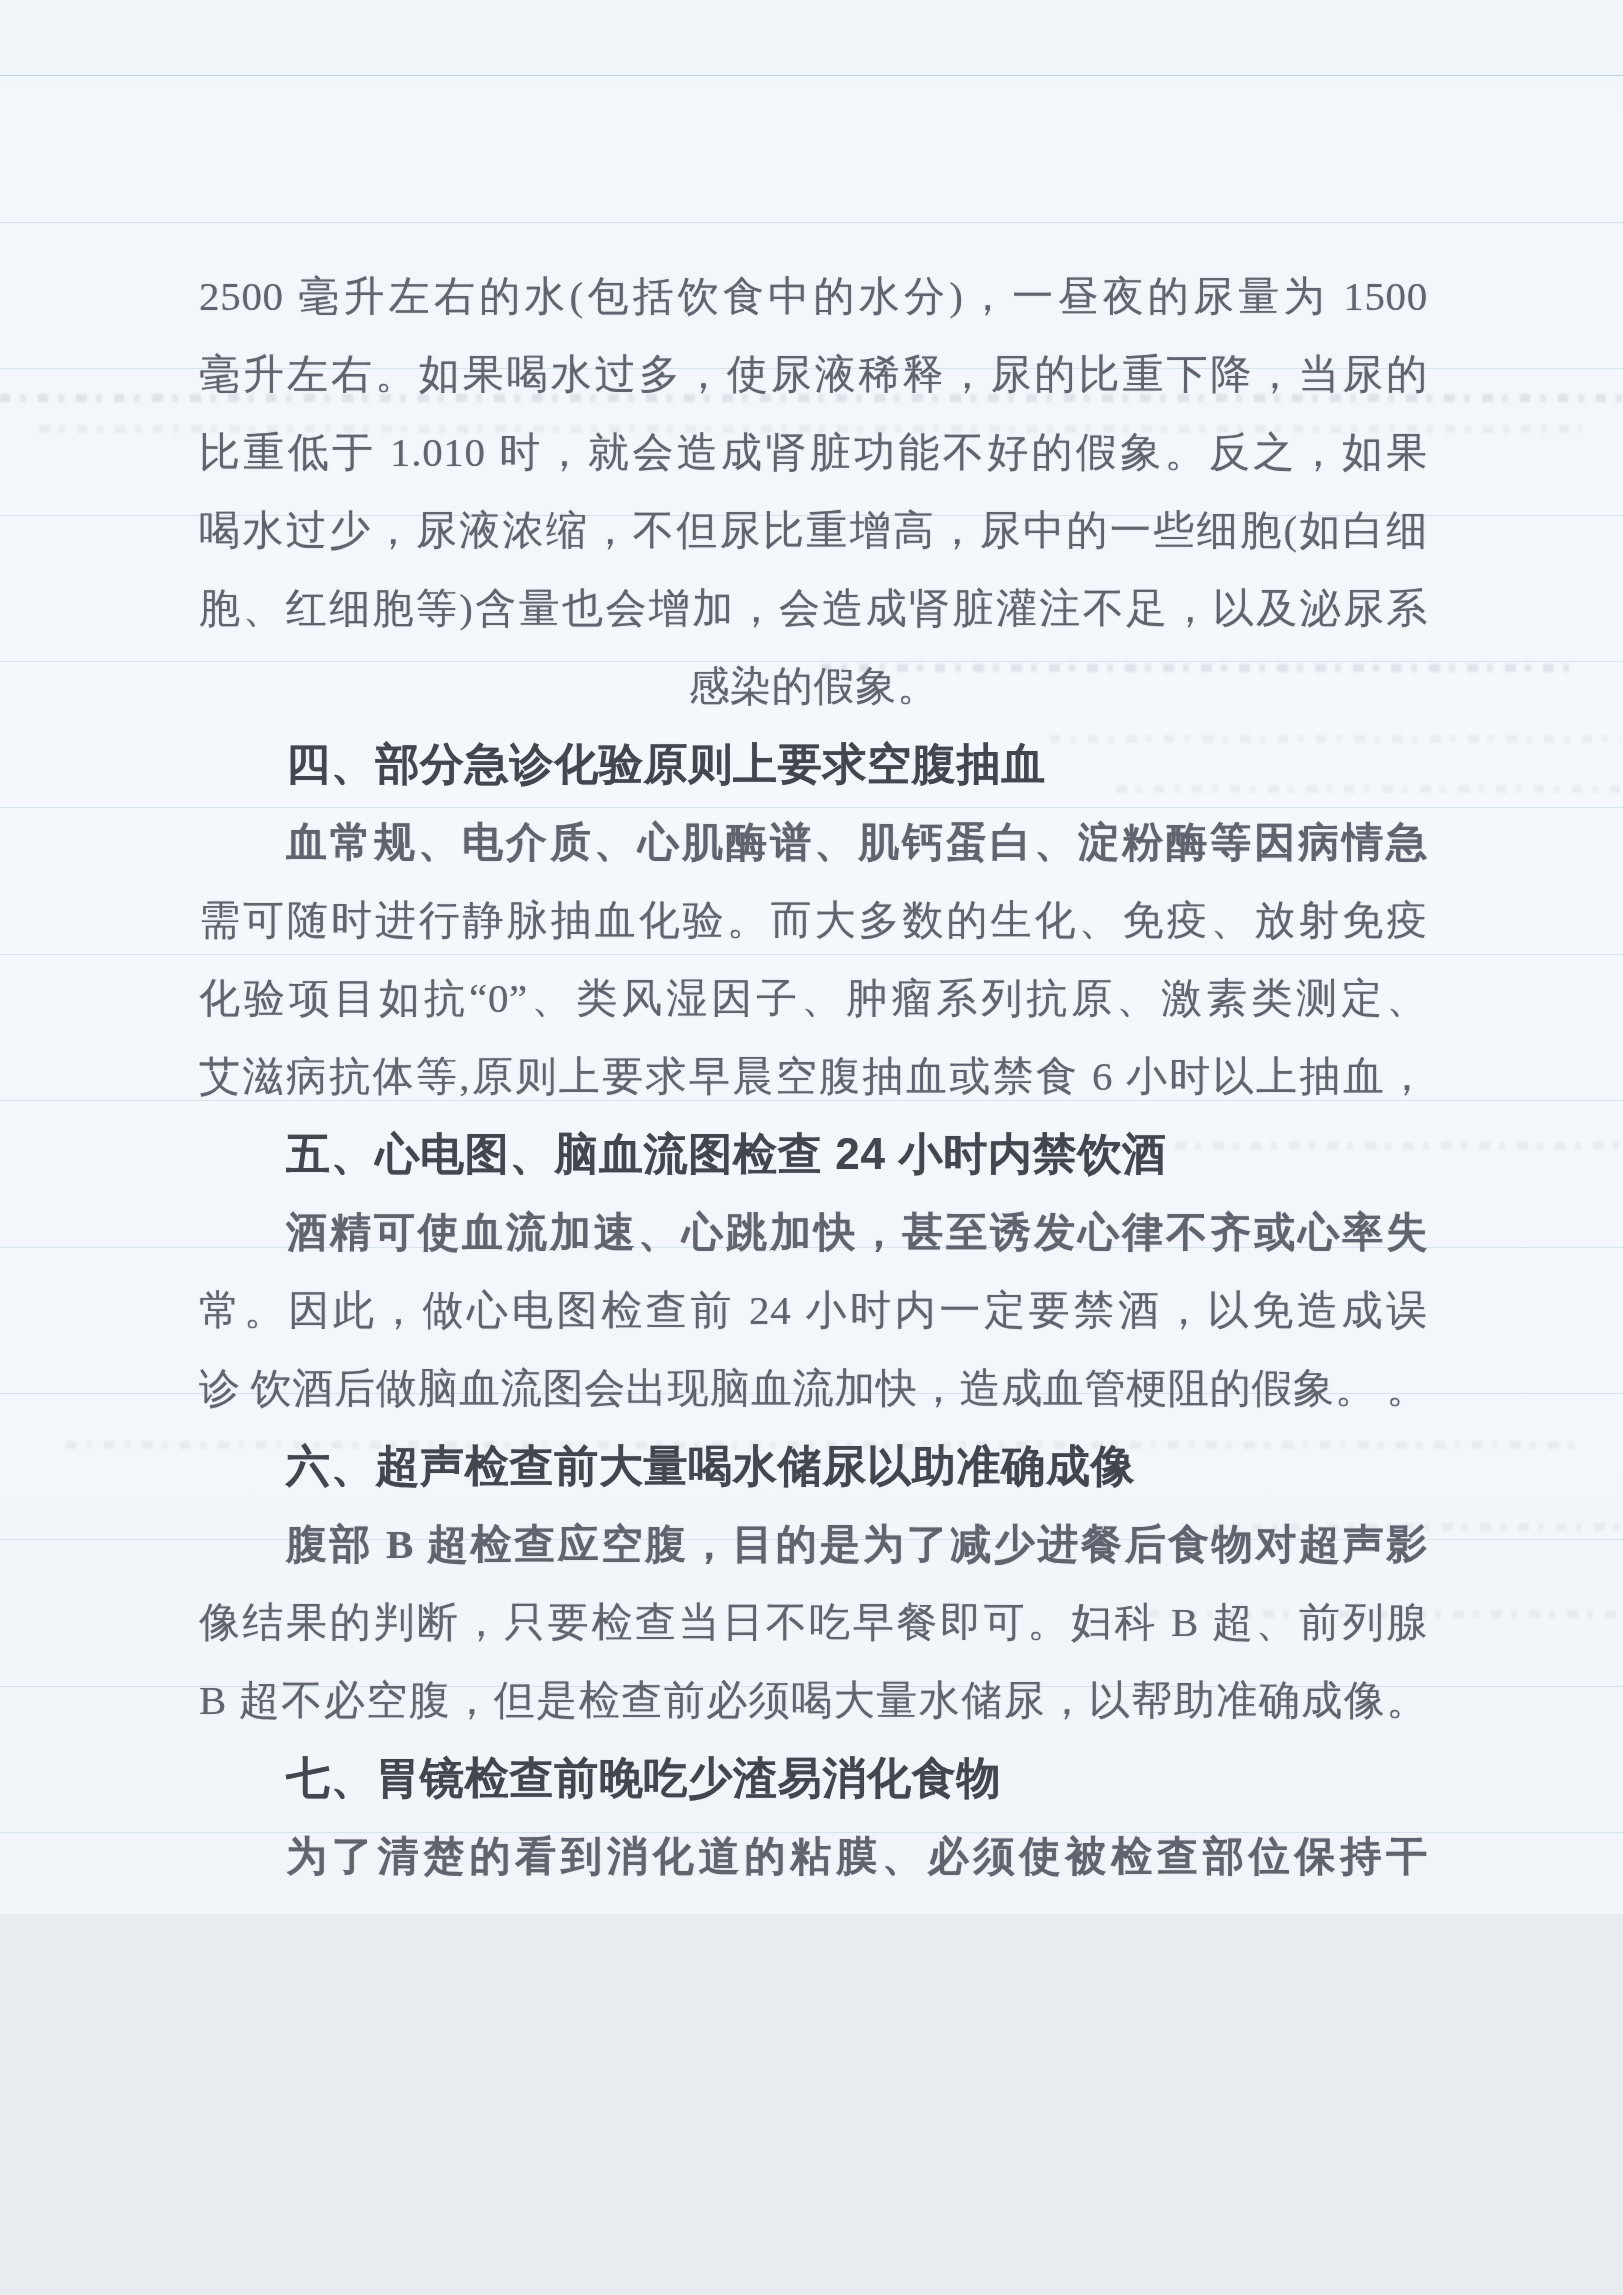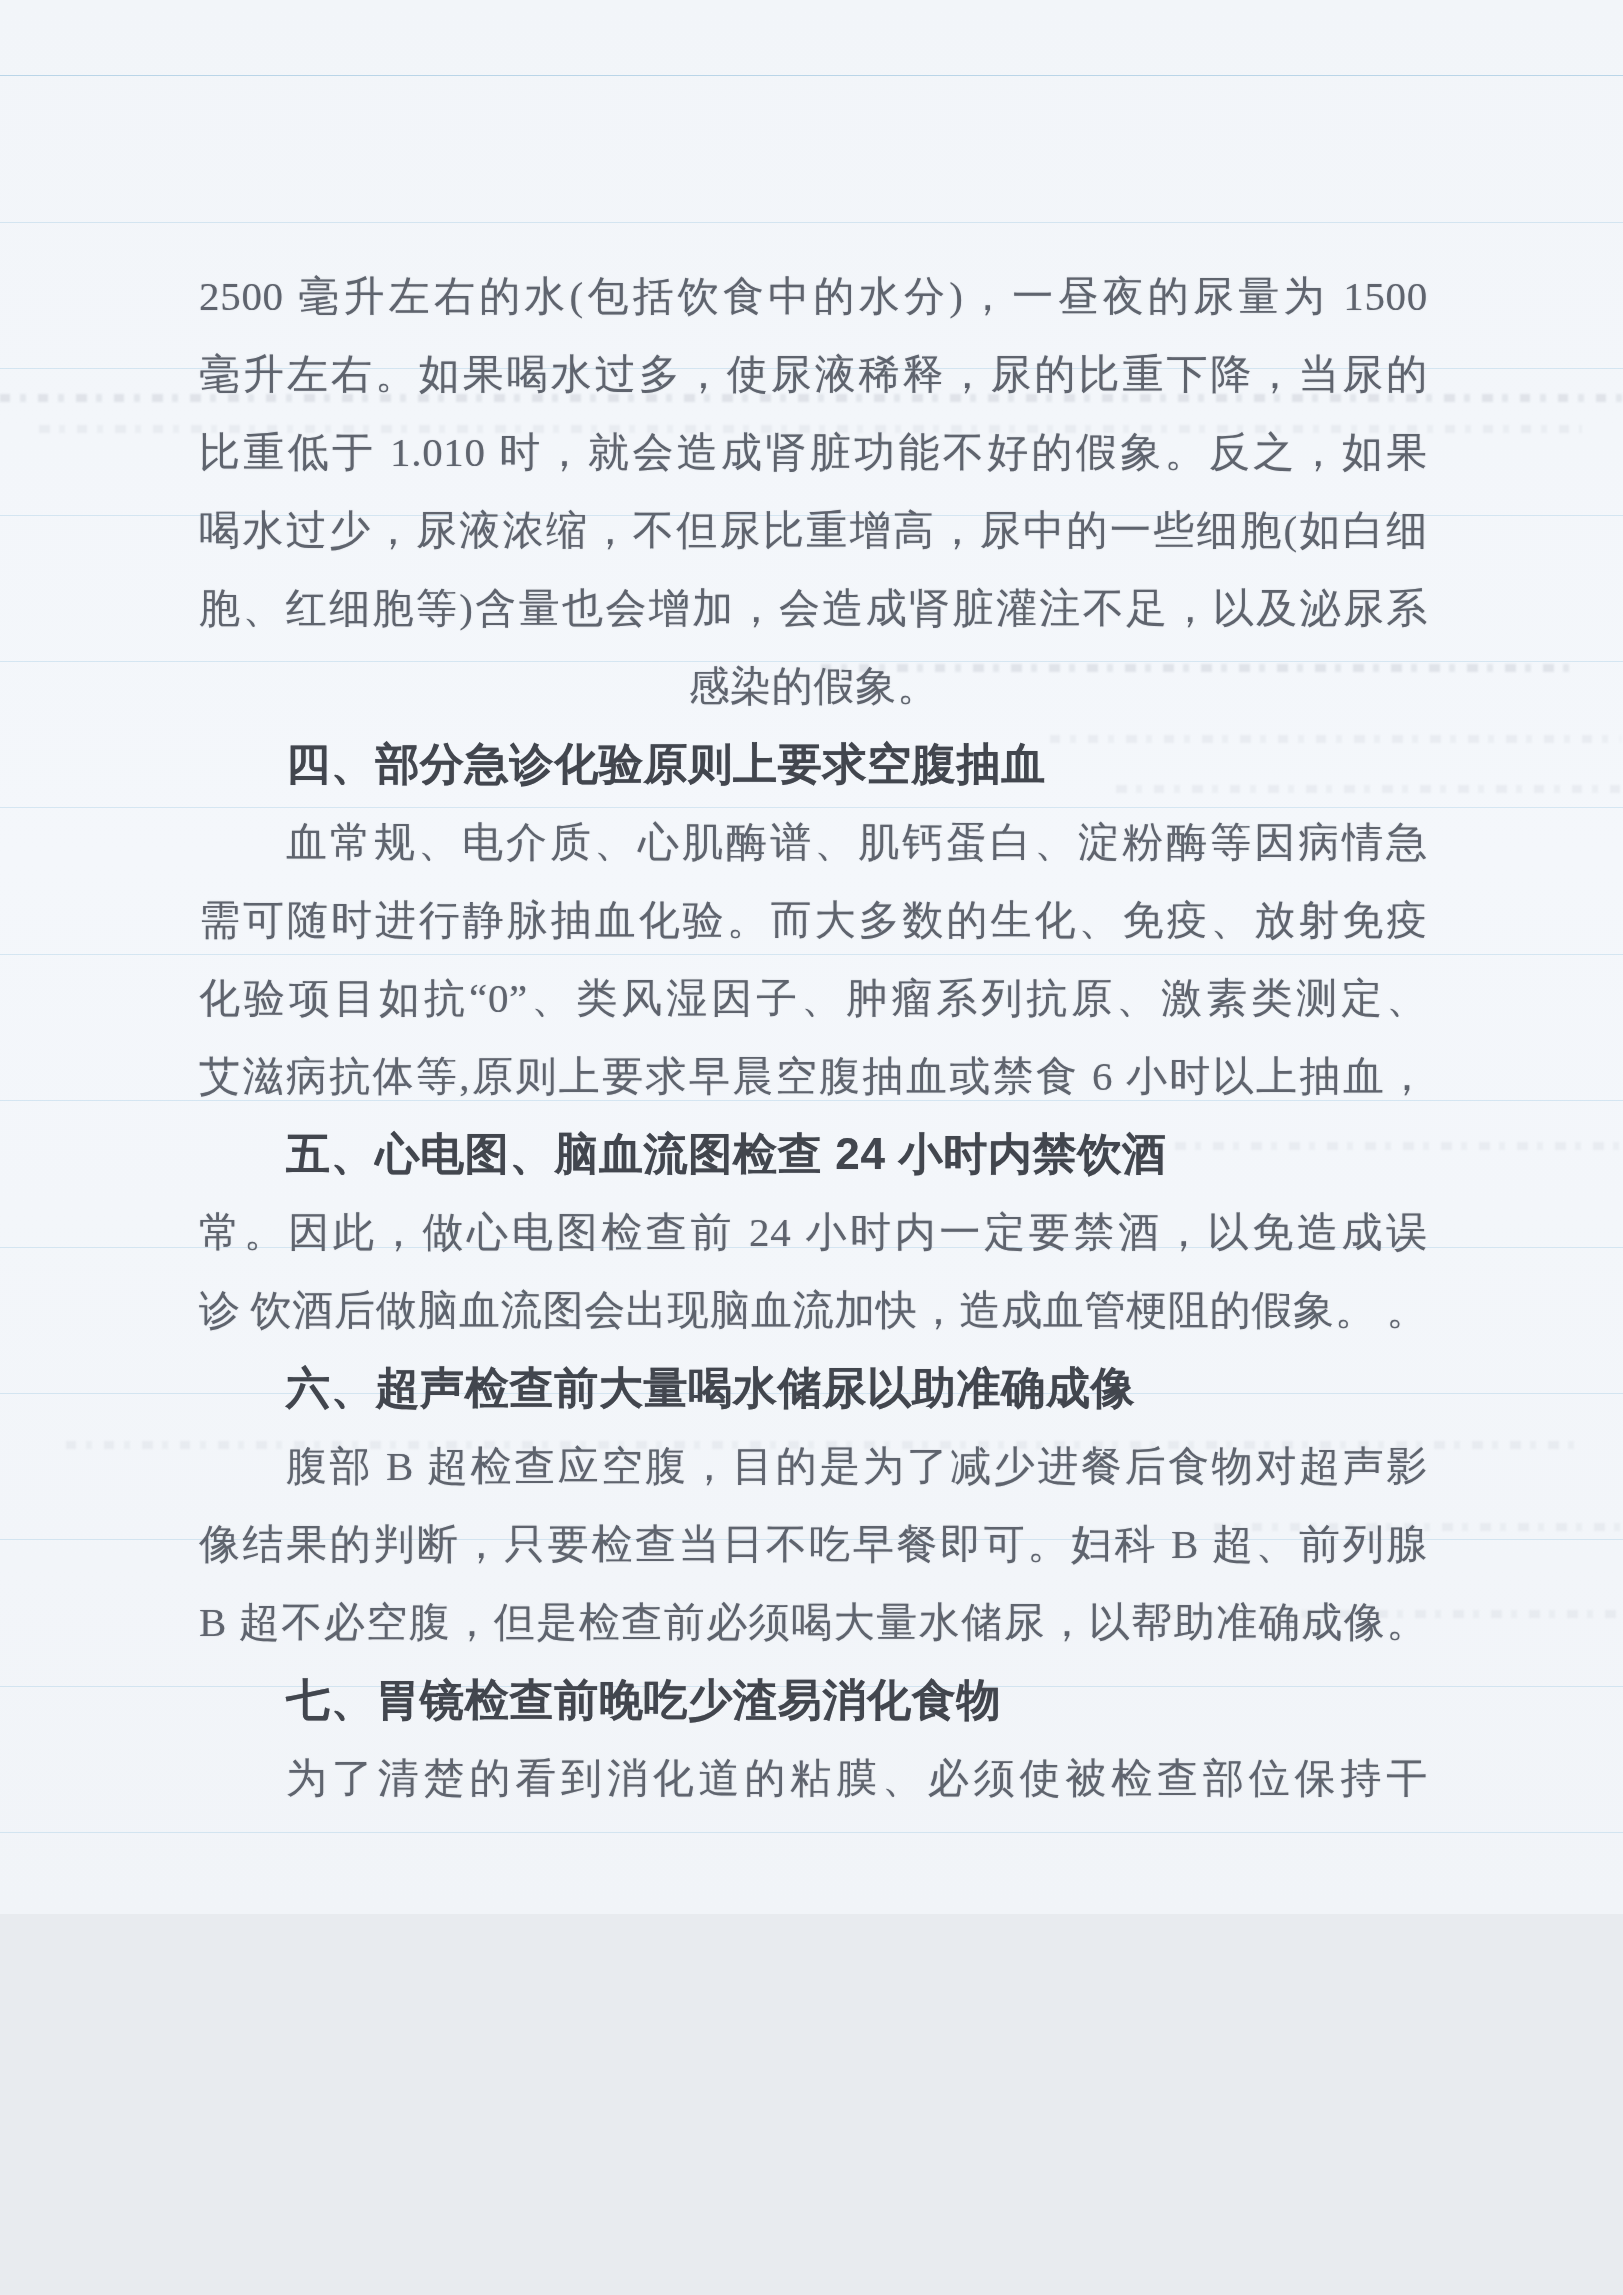--- a/index.html
+++ b/index.html
@@ -40,21 +40,21 @@
     white-space:nowrap;
     text-shadow:0 0 1.3px rgba(95,100,110,.40);
   }
   .line.fill{
     white-space:normal;
     text-align:justify;
     text-align-last:justify;
     text-justify:inter-character;
   }
   .line.last{text-align:center;}
-  .line.indent{text-indent:87px;}
+  .line.indent{text-indent:87px;font-weight:bold;}
   .heading{
     font-family:"Liberation Sans","DejaVu Sans",sans-serif;
     font-weight:700;
     font-size:44px;
     color:#42464e;
     padding-left:87px;
     text-shadow:0 0 0.7px rgba(66,70,78,.55);
   }
   
   .footer{
@@ -116,20 +116,21 @@
     <div class="line fill">比重低于 1.010 时，就会造成肾脏功能不好的假象。反之，如果</div>
     <div class="line fill">喝水过少，尿液浓缩，不但尿比重增高，尿中的一些细胞(如白细</div>
     <div class="line fill">胞、红细胞等)含量也会增加，会造成肾脏灌注不足，以及泌尿系</div>
     <div class="line last">感染的假象。</div>
     <div class="line heading">四、部分急诊化验原则上要求空腹抽血</div>
     <div class="line fill indent">血常规、电介质、心肌酶谱、肌钙蛋白、淀粉酶等因病情急</div>
     <div class="line fill">需可随时进行静脉抽血化验。而大多数的生化、免疫、放射免疫</div>
     <div class="line fill">化验项目如抗“0”、类风湿因子、肿瘤系列抗原、激素类测定、</div>
     <div class="line fill">艾滋病抗体等,原则上要求早晨空腹抽血或禁食 6 小时以上抽血，</div>
     <div class="line heading">五、心电图、脑血流图检查 24 小时内禁饮酒</div>
+    <div class="line fill indent">酒精可使血流加速、心跳加快，甚至诱发心律不齐或心率失</div>
     <div class="line fill">常。因此，做心电图检查前 24 小时内一定要禁酒，以免造成误诊。</div>
     <div class="line last">饮酒后做脑血流图会出现脑血流加快，造成血管梗阻的假象。</div>
     <div class="line heading">六、超声检查前大量喝水储尿以助准确成像</div>
     <div class="line fill indent">腹部 B 超检查应空腹，目的是为了减少进餐后食物对超声影</div>
     <div class="line fill">像结果的判断，只要检查当日不吃早餐即可。妇科 B 超、前列腺</div>
     <div class="line fill">B 超不必空腹，但是检查前必须喝大量水储尿，以帮助准确成像。</div>
     <div class="line heading">七、胃镜检查前晚吃少渣易消化食物</div>
     <div class="line fill indent">为了清楚的看到消化道的粘膜、必须使被检查部位保持干</div>
   </div>
 

